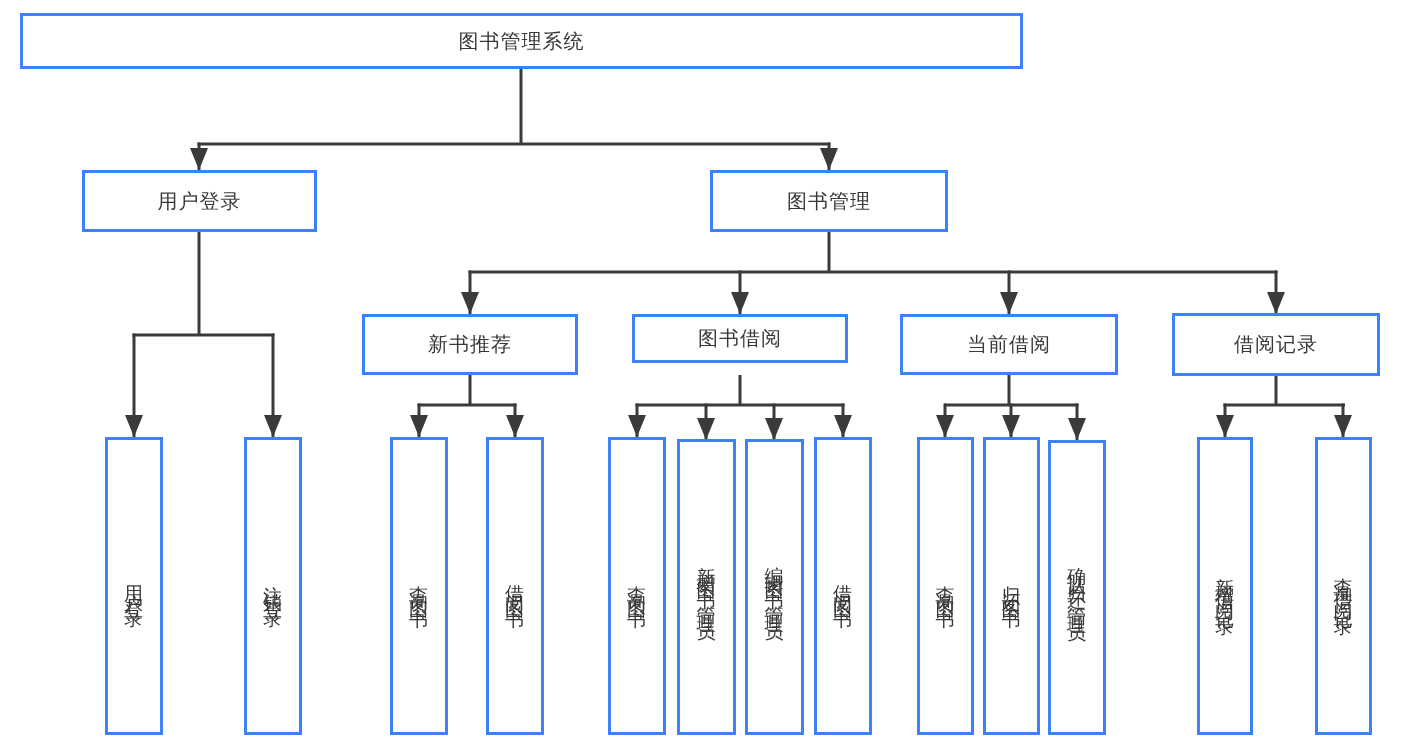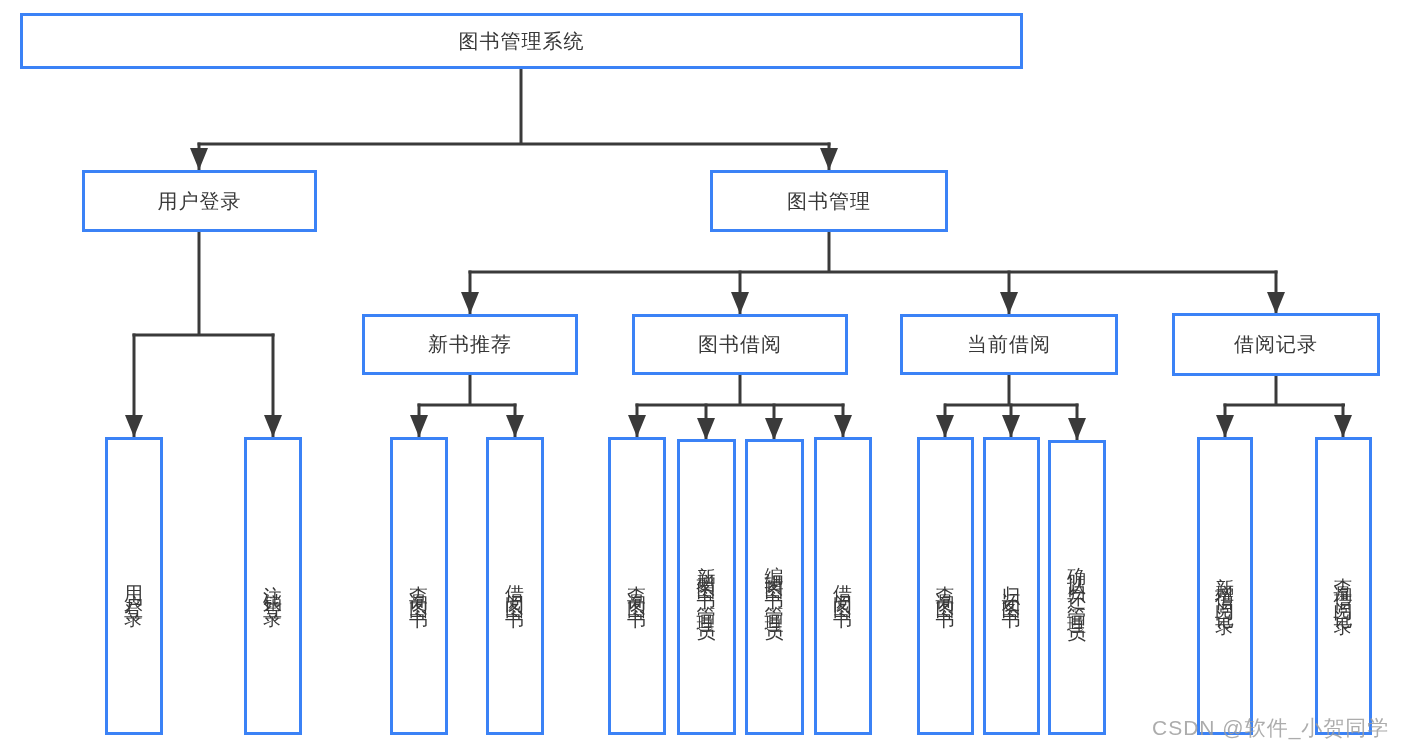--- a/index.html
+++ b/index.html
@@ -112,21 +112,21 @@
       <line x1="1343" y1="403.5" x2="1343" y2="437" marker-end="url(#arr)"></line>
     </g>
   </svg>
 
   <div class="node h" style="left:20px; top:13px; width:1003px; height:56px;">图书管理系统</div>
 
   <div class="node h" style="left:82px; top:170px; width:235px; height:62px;">用户登录</div>
   <div class="node h" style="left:710px; top:170px; width:238px; height:62px;">图书管理</div>
 
   <div class="node h" style="left:362px; top:314px; width:216px; height:61px;">新书推荐</div>
-  <div class="node h" style="left:632px; top:314px; width:216px; height:61px;">图书借阅</div>
+  <div class="node h" style="left:632px; top:314px; width:216px; height:49px;">图书借阅</div>
   <div class="node h" style="left:900px; top:314px; width:218px; height:61px;">当前借阅</div>
   <div class="node h" style="left:1172px; top:313px; width:208px; height:63px;">借阅记录</div>
 
   <div class="node leaf" style="left:105px; top:437px; width:58px; height:298px;">用户登录</div>
   <div class="node leaf" style="left:244px; top:437px; width:58px; height:298px;">注销登录</div>
 
   <div class="node leaf" style="left:390px; top:437px; width:58px; height:298px;">查询图书</div>
   <div class="node leaf" style="left:486px; top:437px; width:58px; height:298px;">借阅图书</div>
 
   <div class="node leaf" style="left:608px; top:437px; width:58px; height:298px;">查询图书</div>
@@ -134,15 +134,14 @@
   <div class="node leaf" style="left:745px; top:439px; width:59px; height:296px;">编辑图书（管理员）</div>
   <div class="node leaf" style="left:814px; top:437px; width:58px; height:298px;">借阅图书</div>
 
   <div class="node leaf" style="left:917px; top:437px; width:57px; height:298px;">查询图书</div>
   <div class="node leaf" style="left:983px; top:437px; width:57px; height:298px;">归还图书</div>
   <div class="node leaf" style="left:1048px; top:440px; width:58px; height:295px;">确认归还（管理员）</div>
 
   <div class="node leaf" style="left:1197px; top:437px; width:56px; height:298px;">新增借阅记录</div>
   <div class="node leaf" style="left:1315px; top:437px; width:57px; height:298px;">查询借阅记录</div>
 
-  <div class="watermark">CSDN @软件_小贺同学</div>
 
 </div>
 
 </body></html>

